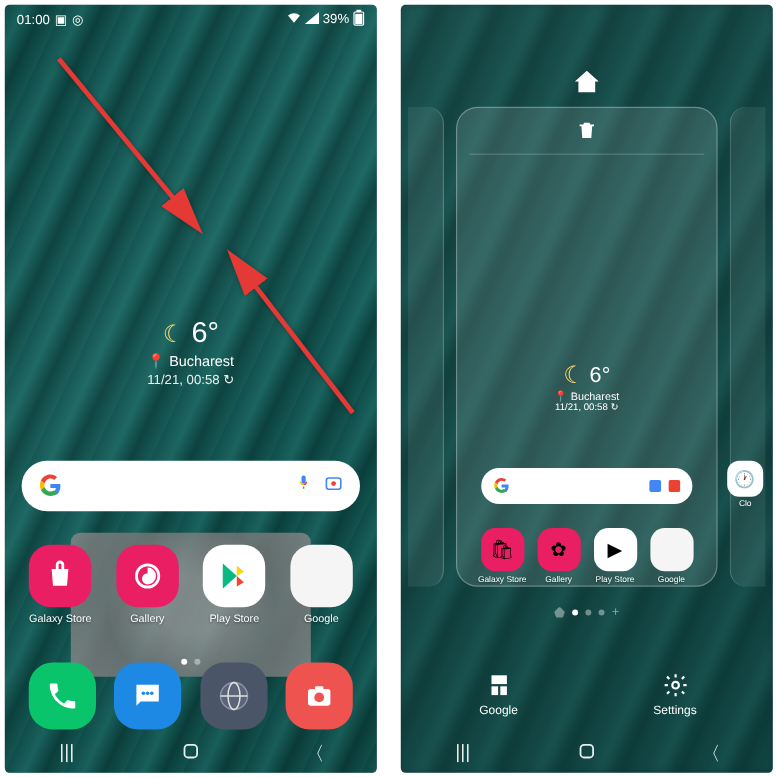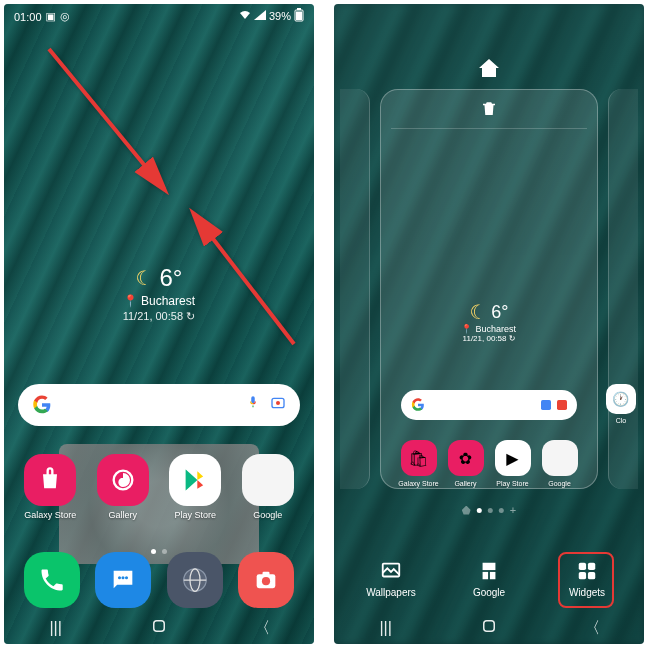--- a/index.html
+++ b/index.html
@@ -333,47 +333,35 @@
     <div class="dot active"></div>
     <div class="dot"></div>
     <div class="dot"></div>
     <span class="plus">+</span>
   </div>
 
   <div class="editbar">
     <div class="edit-item">
       <div class="edit-icon">
         <svg width="22" height="22" viewBox="0 0 24 24">
-            <rect x="3" y="4" width="18" height="14" rx="1" fill="none" stroke="#fff" stroke-width="2"></rect>
-            <path d="M3 14l5-5 4 4 3-3 6 6" fill="none" stroke="#fff" stroke-width="2"></path>
-          </svg>
-      </div>
-      <span class="edit-label">Wallpapers</span>
+            <rect x="5" y="3" width="14" height="8" fill="#fff"></rect>
+            <rect x="5" y="13" width="6" height="8" fill="#fff"></rect>
+            <rect x="13" y="13" width="6" height="8" fill="#fff"></rect>
+          </svg>
+      </div>
+      <span class="edit-label">Google</span>
     </div>
     <div class="edit-item">
       <div class="edit-icon">
         <svg width="22" height="22" viewBox="0 0 24 24">
-            <rect x="5" y="3" width="14" height="8" fill="#fff"></rect>
-            <rect x="5" y="13" width="6" height="8" fill="#fff"></rect>
-            <rect x="13" y="13" width="6" height="8" fill="#fff"></rect>
-          </svg>
-      </div>
-      <span class="edit-label">Google</span>
-    </div>
-    <div class="edit-item" style="position:relative">
-      <div class="highlight" style="top:-8px;left:4px"></div>
-      <div class="edit-icon">
-        <svg width="22" height="22" viewBox="0 0 24 24">
-            <rect x="3" y="3" width="8" height="8" rx="2" fill="#fff"></rect>
-            <rect x="13" y="3" width="8" height="8" rx="2" fill="#fff"></rect>
-            <rect x="3" y="13" width="8" height="8" rx="2" fill="#fff"></rect>
-            <rect x="13" y="13" width="8" height="8" rx="2" fill="#fff"></rect>
-          </svg>
-      </div>
-      <span class="edit-label">Widgets</span>
+            <circle cx="12" cy="12" r="3" fill="none" stroke="#fff" stroke-width="2"></circle>
+            <path d="M12 2v3M12 19v3M4.2 4.2l2.1 2.1M17.7 17.7l2.1 2.1M2 12h3M19 12h3M4.2 19.8l2.1-2.1M17.7 6.3l2.1-2.1" stroke="#fff" stroke-width="2"></path>
+          </svg>
+      </div>
+      <span class="edit-label">Settings</span>
     </div>
   </div>
 
   <div class="navbar">
     <span class="nav-btn">|||</span>
     <span class="nav-btn">
       <svg width="18" height="18" viewBox="0 0 24 24">
           <rect x="5" y="5" width="14" height="14" rx="4" fill="none" stroke="#fff" stroke-width="2"></rect>
         </svg>
     </span>

